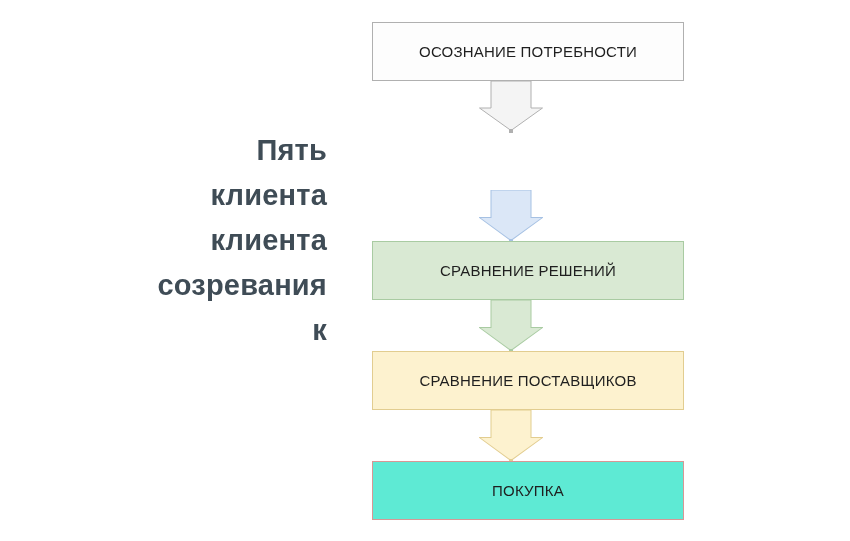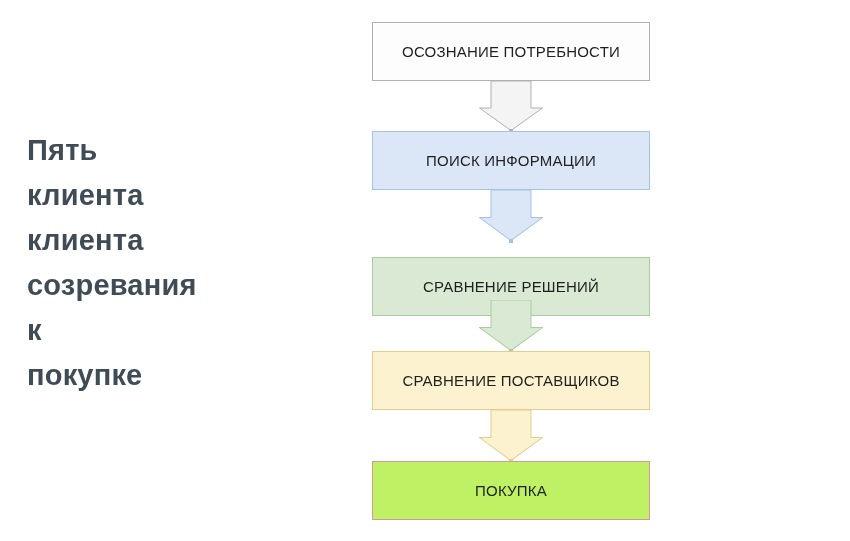--- a/index.html
+++ b/index.html
@@ -13,42 +13,43 @@
     width: 850px;
     height: 541px;
     background: #ffffff;
     overflow: hidden;
   }
   .diagram-title {
     position: absolute;
     top: 128px;
     right: 523px;
     width: 300px;
+    text-align: right;
     font-size: 29px;
     font-weight: bold;
     line-height: 45px;
     letter-spacing: 0.2px;
   }
   .stage-box {
     position: absolute;
     left: 372px;
-    width: 278px;
+    width: 312px;
     height: 59px;
     box-sizing: border-box;
     border: 1px solid #b0b0b0;
     display: flex;
     align-items: center;
     justify-content: center;
     font-size: 15px;
     letter-spacing: 0.2px;
     text-align: center;
   }
   .b1 { top: 22px; }
   .b2 { top: 131px; }
-  .b3 { top: 241px; margin-top: 16px; }
+  .b3 { top: 241px; }
   .b4 { top: 351px; }
   .b5 { top: 461px; }
   .flow-arrow {
     position: absolute;
     left: 479px;
     width: 64px;
     display: block;
   }
   .a1 { top: 81px;  height: 50px; }
   .a2 { top: 190px; height: 51px; }
@@ -69,35 +70,31 @@
 <body>
 
 <div class="canvas">
 
   <div class="diagram-title" style="color: rgb(63, 76, 86);">
     <div>Пять</div>
     <div>клиента</div>
     <div>клиента</div>
     <div>созревания</div>
     <div>к</div>
-    <div>покупке</div>
   </div>
 
   <div class="stage-box b1" style="background: rgb(253, 253, 253); border-color: rgb(176, 176, 176); color: rgb(31, 31, 31);">
     <span>ОСОЗНАНИЕ ПОТРЕБНОСТИ</span>
   </div>
 
   <svg class="flow-arrow a1" viewBox="0 0 64 50" preserveAspectRatio="none">
     <polygon points="12,0 52,0 52,27 63.5,27 32,49.5 0.5,27 12,27" stroke-width="1" fill="#f4f4f4" stroke="#b0b0b0"></polygon>
   </svg>
   <div class="tip-dot d1" style="background: rgb(176, 176, 176);"></div>
 
-  <div class="stage-box b2" style="background: rgb(219, 231, 247); border-color: rgb(166, 193, 227); color: rgb(31, 31, 31);">
-    <span>ПОИСК ИНФОРМАЦИИ</span>
-  </div>
 
   <svg class="flow-arrow a2" viewBox="0 0 64 50" preserveAspectRatio="none">
     <polygon points="12,0 52,0 52,27 63.5,27 32,49.5 0.5,27 12,27" stroke-width="1" fill="#dbe7f7" stroke="#a6c1e3"></polygon>
   </svg>
   <div class="tip-dot d2" style="background: rgb(166, 193, 227);"></div>
 
   <div class="stage-box b3" style="background: rgb(217, 233, 211); border-color: rgb(169, 203, 162); color: rgb(31, 31, 31);">
     <span>СРАВНЕНИЕ РЕШЕНИЙ</span>
   </div>
 
@@ -108,17 +105,17 @@
 
   <div class="stage-box b4" style="background: rgb(253, 242, 207); border-color: rgb(226, 205, 144); color: rgb(31, 31, 31); justify-content: center;">
     <span>СРАВНЕНИЕ ПОСТАВЩИКОВ</span>
   </div>
 
   <svg class="flow-arrow a4" viewBox="0 0 64 50" preserveAspectRatio="none">
     <polygon points="12,0 52,0 52,27 63.5,27 32,49.5 0.5,27 12,27" stroke-width="1" fill="#fdf2cf" stroke="#e2cd90"></polygon>
   </svg>
   <div class="tip-dot d4" style="background: rgb(226, 205, 144);"></div>
 
-  <div class="stage-box b5" style="background: #bef264; border-color: rgb(216, 151, 149); color: rgb(31, 31, 31);">
+  <div class="stage-box b5" style="background: #5eead4; border-color: rgb(216, 151, 149); color: rgb(31, 31, 31);">
     <span>ПОКУПКА</span>
   </div>
 
 </div>
 
 </body></html>

